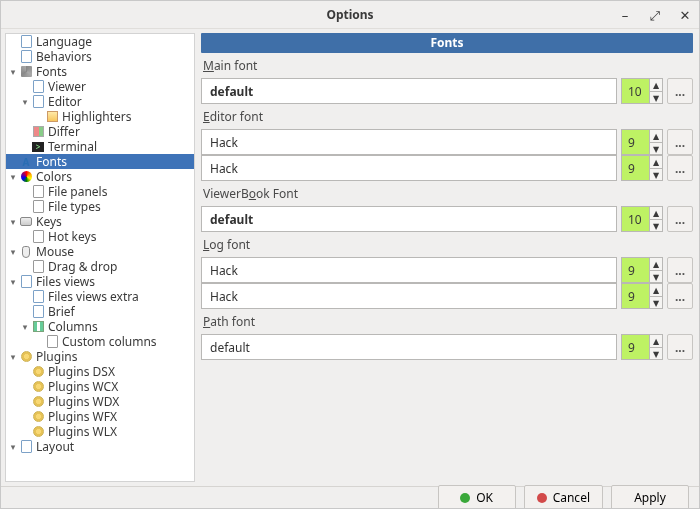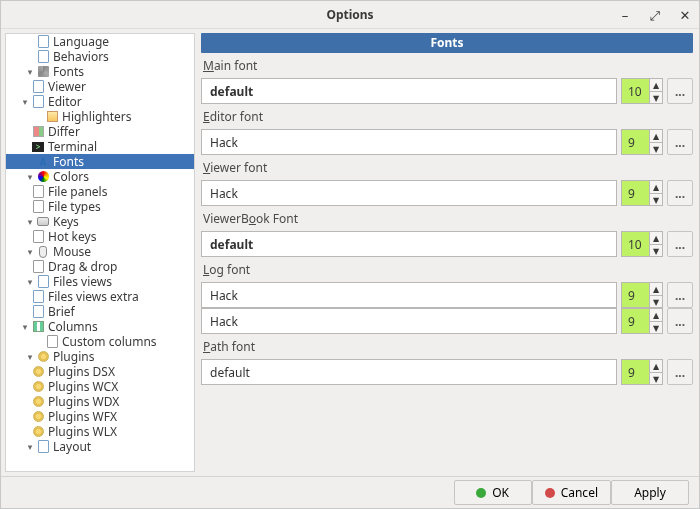--- a/index.html
+++ b/index.html
@@ -40,21 +40,21 @@
   }
   .node.selected { background: #3e73b8; color: #fff; }
   .arrow {
     width: 10px; height: 10px; display:flex; align-items:center; justify-content:center;
     font-size: 9px; color: #6b6b6b; flex:0 0 auto;
   }
   .arrow.blank { visibility: hidden; }
   .ic { width: 16px; height: 16px; display:flex; align-items:center; justify-content:center; flex:0 0 auto; }
   .label { padding-left: 2px; }
   
-  .ind0 { padding-left: 19px; }
+  .ind0 { padding-left: 2px; }
   .ind1 { padding-left: 14px; }
   .ind2 { padding-left: 28px; }
   
   .content { flex: 1; padding: 4px 6px 4px 6px; overflow: auto; }
   .banner {
     background: #3f6fa8; color: #fff; font-weight: 700;
     text-align: center; height: 20px; line-height: 20px;
     border-radius: 1px;
   }
   .fontgroup { }
@@ -86,22 +86,22 @@
   }
   .spinbtn.down { border-top: none; }
   .browse {
     width: 26px; height:26px; background:#f3f1ef;
     border:1px solid #c7c5c2; border-radius:2px;
     display:flex; align-items:center; justify-content:center;
     cursor:pointer; font-weight:700; color:#555;
   }
   
   .footer {
-    height: 32px; display:flex; align-items:center; justify-content:flex-end;
-    gap: 0; padding: 0 10px; border-top:1px solid #d6d4d1;
+    height: 22px; display:flex; align-items:center; justify-content:flex-end;
+    gap: 8px; padding: 0 10px; border-top:1px solid #d6d4d1;
   }
   .btn {
     height: 25px; min-width: 78px; padding: 0 12px;
     background:#f3f1ef; border:1px solid #c7c5c2; border-radius:2px;
     display:flex; align-items:center; justify-content:center;
     gap:6px; cursor:pointer; font: inherit;
   }
   .dot { width:10px; height:10px; border-radius:50%; }
   .dot.green { background:#3aa83a; }
   .dot.red { background:#d24a4a; }
@@ -432,21 +432,20 @@
               <div class="spinval">9</div>
               <div class="spinbtns">
                 <div class="spinbtn up">▲</div>
                 <div class="spinbtn down">▼</div>
               </div>
             </div>
             <div class="browse">...</div>
           </div>
         </div>
         <div class="fontgroup">
-          <div class="grouplabel"><span class="u">V</span><span>iewer font</span></div>
           <div class="row">
             <input class="fontname" value="Hack" style="">
             <div class="spinwrap">
               <div class="spinval">9</div>
               <div class="spinbtns">
                 <div class="spinbtn up">▲</div>
                 <div class="spinbtn down">▼</div>
               </div>
             </div>
             <div class="browse">...</div>

